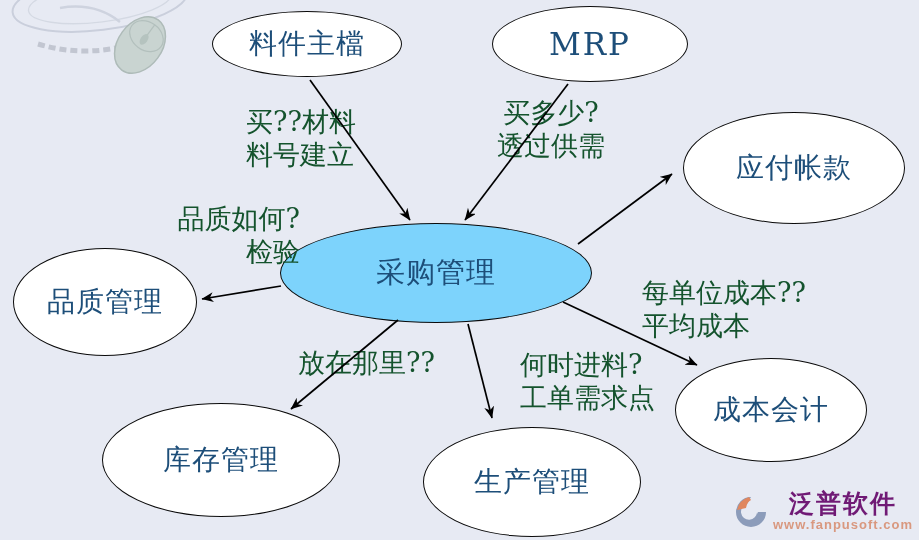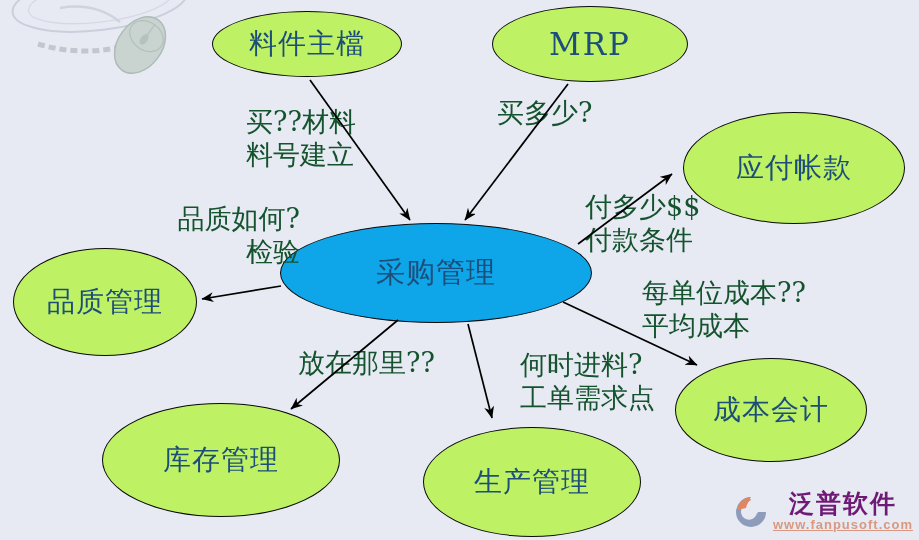--- a/index.html
+++ b/index.html
@@ -8,28 +8,28 @@
     width:919px;height:540px;
     background:#e7eaf3;
     overflow:hidden;
     font-family:"DejaVu Serif","Liberation Serif",serif;
   }
   
   .node{
     position:absolute;
     border:1.7px solid #0a0a0a;
     border-radius:50%;
-    background:#bef264;
+    background:#ffffff;
     display:flex;align-items:center;justify-content:center;
     color:#1d4e79;
     font-size:28px;
     letter-spacing:1px;
     box-sizing:border-box;
   }
-  .node.center{background:#0ea5e9;font-size:29px;}
+  .node.center{background:#7dd3fc;font-size:29px;}
   .node.mrp{font-size:31px;letter-spacing:2px;}
   
   .ann{
     position:absolute;
     color:#14532d;
     font-size:27px;
     line-height:33px;
     white-space:nowrap;
   }
   .ann.center-align{text-align:right;}
@@ -53,21 +53,20 @@
     letter-spacing:2px;
     line-height:26px;
     font-family:"DejaVu Serif","Liberation Serif",serif;
   }
   .wm-url{
     color:#d9987f;
     font-size:13px;
     font-weight:bold;
     letter-spacing:1px;
     line-height:15px;
-    text-decoration:underline;
   }
 </style>
 </head>
 <body>
 
 <div class="stage">
 
   <svg class="overlay" width="220" height="110" viewBox="0 0 220 110">
     <g opacity="0.9">
       <ellipse cx="100" cy="2" rx="88" ry="28" fill="none" stroke="#c7cdda" stroke-width="2" transform="rotate(-7 100 2)"></ellipse>
@@ -115,26 +114,23 @@
     <span>生产管理</span>
   </div>
 
   <div class="ann" style="left:246px;top:105px;">
     <div>买??材料</div>
     <div>料号建立</div>
   </div>
 
   <div class="ann" style="left:497px;top:96px;text-align:center;">
     <div>买多少?</div>
+    <div>透过供需</div>
   </div>
 
-  <div class="ann" style="left:585px;top:190px;">
-    <div>付多少$$</div>
-    <div>付款条件</div>
-  </div>
 
   <div class="ann center-align" style="left:148px;top:202px;width:152px;">
     <div>品质如何?</div>
     <div>检验</div>
   </div>
 
   <div class="ann" style="left:614px;top:276px;margin-left:28px;">
     <div>每单位成本??</div>
     <div>平均成本</div>
   </div>

